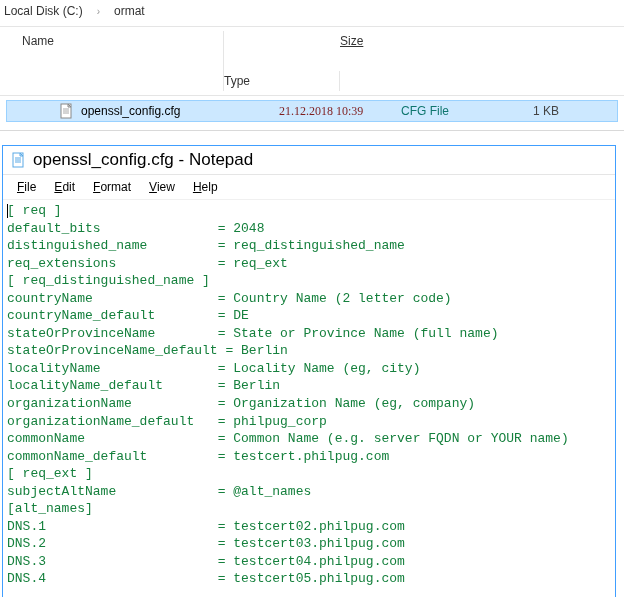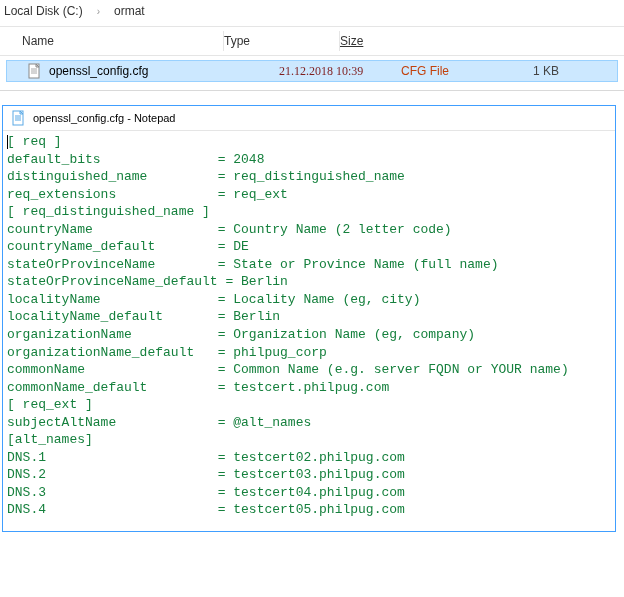--- a/index.html
+++ b/index.html
@@ -32,71 +32,71 @@
       display: flex;
       background: #fff;
       border-top: 1px solid #e5e5e5;
       border-bottom: 1px solid #e5e5e5;
       padding: 4px 0;
       font-size: 12px;
       color: #333;
     }
     .col-name { width: 224px; padding-left: 22px; }
     .col-date { width: 122px; }
-    .col-type { width: 116px; }
+    .col-type { width: 116px; margin-top: 40px; }
     .col-size { width: 72px; text-align: left; }
     .explorer-headers > div {
       border-right: 1px solid #e5e5e5;
       padding-top: 3px;
       padding-bottom: 3px;
     }
     .explorer-headers > div:last-child { border-right: none; text-decoration: underline; }
     .file-row {
       display: flex;
       align-items: center;
       background: #cce8ff;
       border: 1px solid #99d1ff;
       margin: 4px 6px 0 6px;
       padding: 2px 0;
       font-size: 12px;
     }
     .file-name-cell {
       width: 272px;
       display: flex;
       align-items: center;
-      padding-left: 20px;
+      padding-left: 52px;
       gap: 6px;
     }
     .file-icon {
       width: 16px; height: 16px;
       display: inline-flex;
       align-items: center;
       justify-content: center;
     }
     .file-date-cell { width: 122px; color: #7f1d1d; font-family: Liberation Serif, serif; }
-    .file-type-cell { width: 116px; color: #c2410c; }
+    .file-type-cell { width: 116px; color: #0f766e; }
     .file-size-cell { width: 66px; text-align: center; color: #444; padding-right: 8px; }
 
     
     .notepad {
       margin-top: 14px;
       border: 1px solid #409eff;
       border-top: none;
       width: 614px;
       margin-left: 2px;
     }
     .notepad-titlebar {
       background: #fff;
       border-top: 1px solid #409eff;
       border-bottom: 1px solid #e5e5e5;
       display: flex;
       align-items: center;
       padding: 4px 8px;
       gap: 6px;
-      font-size: 11px;
+      font-size: 17px;
     }
     .notepad-menu {
       display: flex;
       gap: 2px;
       padding: 3px 6px;
       font-size: 12px;
       background: #fff;
       border-bottom: 1px solid #f0f0f0;
     }
     .menu-item {
@@ -162,14 +162,21 @@
       <svg width="16" height="16" viewBox="0 0 16 16">
         <rect x="2" y="1" width="10" height="14" fill="#fff" stroke="#5aa9e6" stroke-width="1"></rect>
         <polyline points="9,1 12,4 9,4 9,1" fill="#cfe8fb" stroke="#5aa9e6" stroke-width="1"></polyline>
         <line x1="4" y1="6" x2="10" y2="6" stroke="#5aa9e6" stroke-width="1"></line>
         <line x1="4" y1="8" x2="10" y2="8" stroke="#5aa9e6" stroke-width="1"></line>
         <line x1="4" y1="10" x2="10" y2="10" stroke="#5aa9e6" stroke-width="1"></line>
       </svg>
     </span>
     <span>openssl_config.cfg - Notepad</span>
   </div>
+  <div class="notepad-menu">
+    <span class="menu-item"><span class="ul">F</span><span>ile</span></span>
+    <span class="menu-item"><span class="ul">E</span><span>dit</span></span>
+    <span class="menu-item"><span class="ul">F</span><span>ormat</span></span>
+    <span class="menu-item"><span class="ul">V</span><span>iew</span></span>
+    <span class="menu-item"><span class="ul">H</span><span>elp</span></span>
+  </div>
   <div class="notepad-content" id="notepad-body"><span class="cfg-line"><span class="caret"></span>[ req ]</span><span class="cfg-line">default_bits               = 2048</span><span class="cfg-line">distinguished_name         = req_distinguished_name</span><span class="cfg-line">req_extensions             = req_ext</span><span class="cfg-line">[ req_distinguished_name ]</span><span class="cfg-line">countryName                = Country Name (2 letter code)</span><span class="cfg-line">countryName_default        = DE</span><span class="cfg-line">stateOrProvinceName        = State or Province Name (full name)</span><span class="cfg-line">stateOrProvinceName_default = Berlin</span><span class="cfg-line">localityName               = Locality Name (eg, city)</span><span class="cfg-line">localityName_default       = Berlin</span><span class="cfg-line">organizationName           = Organization Name (eg, company)</span><span class="cfg-line">organizationName_default   = philpug_corp</span><span class="cfg-line">commonName                 = Common Name (e.g. server FQDN or YOUR name)</span><span class="cfg-line">commonName_default         = testcert.philpug.com</span><span class="cfg-line">[ req_ext ]</span><span class="cfg-line">subjectAltName             = @alt_names</span><span class="cfg-line">[alt_names]</span><span class="cfg-line">DNS.1                      = testcert02.philpug.com</span><span class="cfg-line">DNS.2                      = testcert03.philpug.com</span><span class="cfg-line">DNS.3                      = testcert04.philpug.com</span><span class="cfg-line">DNS.4                      = testcert05.philpug.com</span></div>
 </div>
 
 </body></html>

